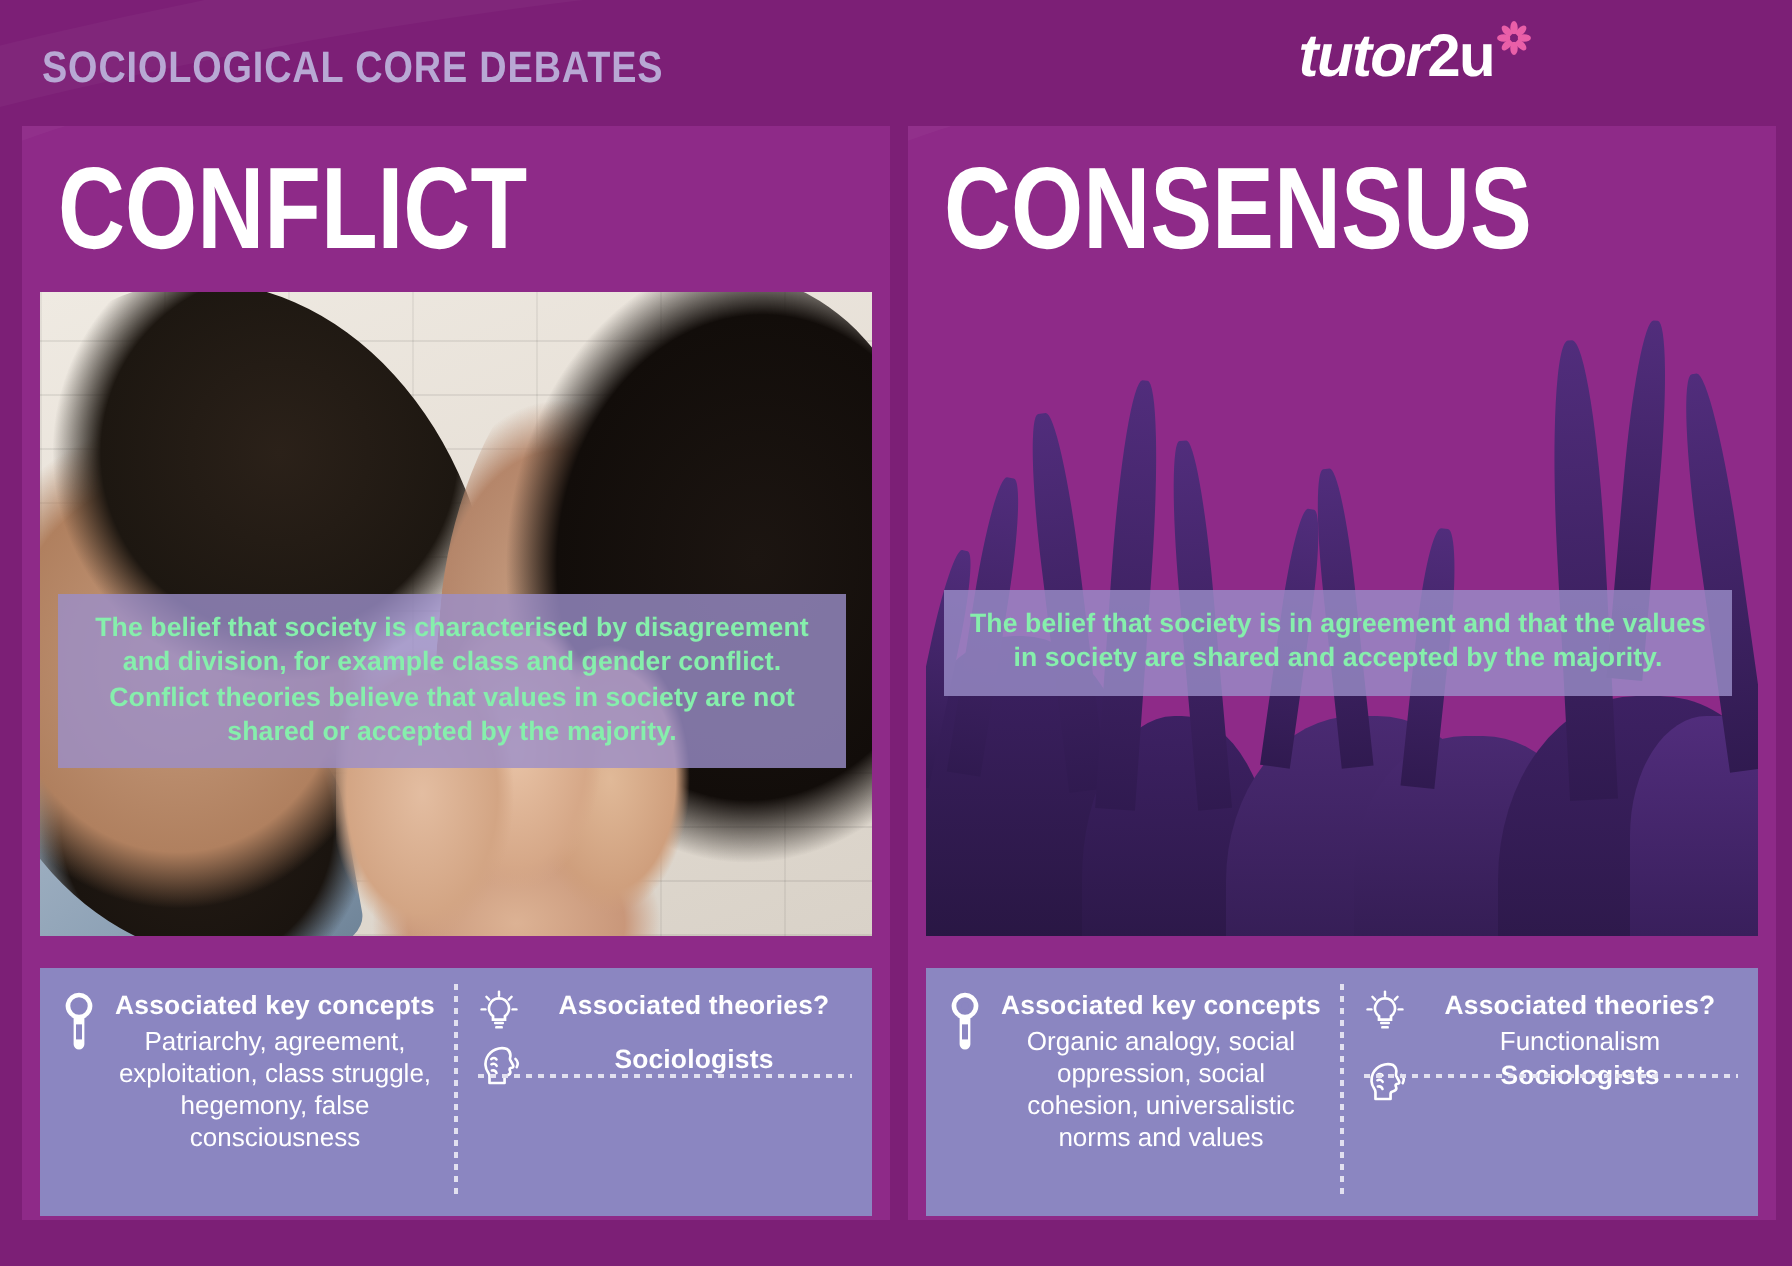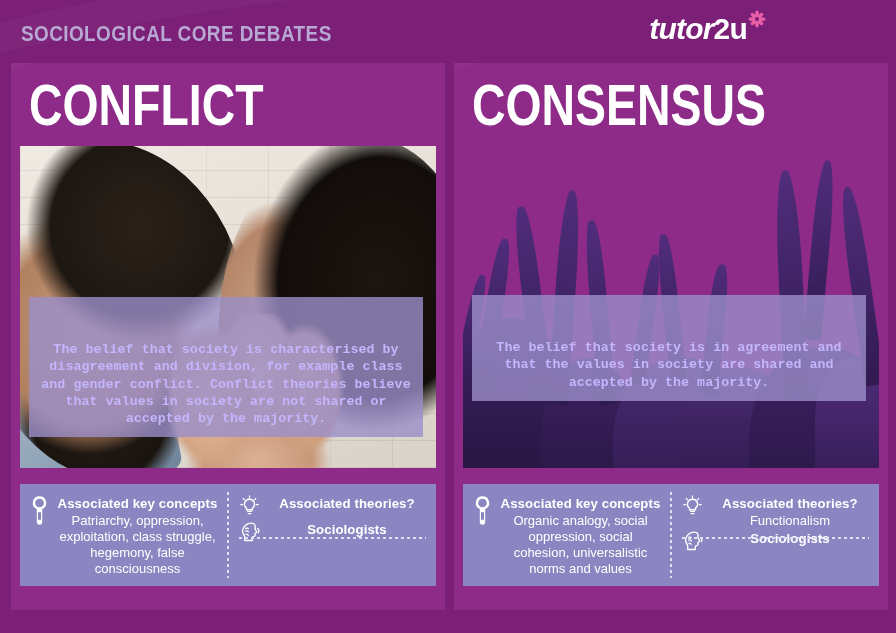--- a/index.html
+++ b/index.html
@@ -172,36 +172,35 @@
 
   
   .desc{
     position:absolute;
     left:18px; right:22px;
     background:rgba(155,143,201,0.80);
     padding:8px 11px 10px 11px;
     z-index:3;
   }
   .desc p{
-    color:#c4b5fd;
-    font-family:Liberation Mono, monospace;
+    color:#86efac;
+    font-family:Liberation Sans, sans-serif;
     font-weight:bold;
     font-size:13.3px;
     line-height:1.30;
     letter-spacing:0.05px;
-    margin-top:36px;
   }
   .card.left  .desc{ top:234px; }
   .card.right .desc{ top:232px; }
 
   
   .info{
     position:absolute;
     left:9px; top:421px;
-    width:416px; height:102px;
+    width:416px; height:124px;
     background:#8b86c1;
     z-index:3;
     display:flex;
   }
   .info-col{ position:relative; }
   .info-col.a{ width:207px; padding:10px 8px 8px 9px; }
   .info-col.b{ width:209px; padding:10px 8px 8px 12px; }
   .vdiv{
     position:absolute; left:207px; top:8px; bottom:8px; width:2px;
     background-image:linear-gradient(to bottom,#e2e0f0 0 3px, rgba(0,0,0,0) 3px 6px);
@@ -291,21 +290,21 @@
         <span class="ico">
           <svg width="19" height="32" viewBox="0 0 24 40">
             <path d="M12 1.5a8.4 8.4 0 0 0-3.4 16.1V34a3.4 3.4 0 0 0 6.8 0V17.6A8.4 8.4 0 0 0 12 1.5z
                      M12 4.4a5.5 5.5 0 1 1 0 11 5.5 5.5 0 0 1 0-11z" fill="#ffffff"></path>
             <circle cx="12" cy="9.9" r="2.3" fill="#8b86c1"></circle>
             <rect x="10.1" y="21.5" width="3.8" height="9.5" fill="#8b86c1"></rect>
           </svg>
         </span>
         <span class="txt">
           <span class="hd">Associated key concepts</span>
-          <span class="bd" style="display:block">Patriarchy, oppression, exploitation, class struggle, hegemony, false consciousness</span>
+          <span class="bd" style="display:block">Patriarchy, agreement, exploitation, class struggle, hegemony, false consciousness</span>
         </span>
       </div>
     </div>
 
     <div class="vdiv"></div>
 
     <div class="info-col b">
       <div class="blk">
         <span class="ico">
           <svg width="21" height="21" viewBox="0 0 26 26">

